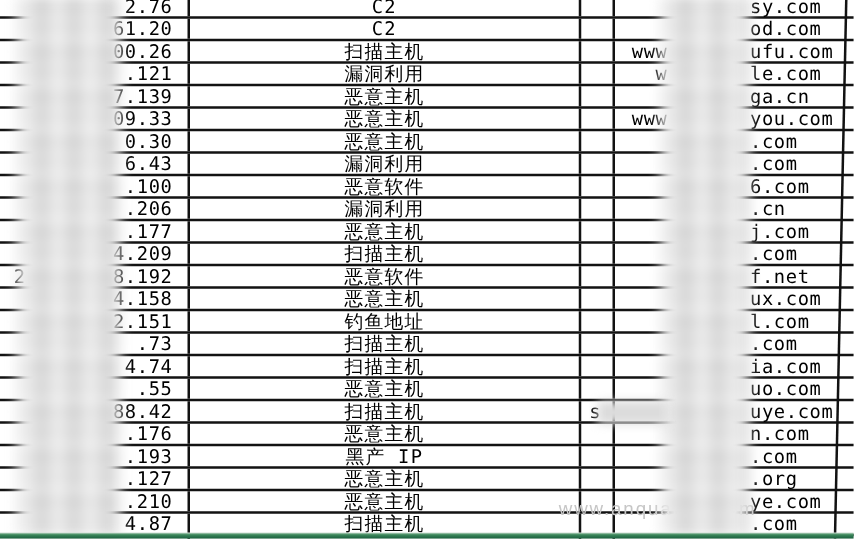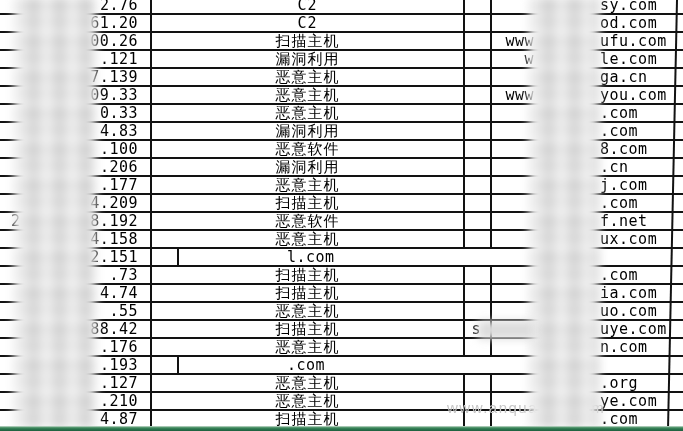--- a/index.html
+++ b/index.html
@@ -114,46 +114,46 @@
       </div>
       <div class="cell cell-b">恶意主机</div>
       <div class="cell cell-c"></div>
       <div class="cell cell-d">
         <div class="dom-prefix">www</div>
         <div class="dom-suffix">you.com</div>
       </div>
     </div>
     <div class="row">
       <div class="cell cell-a">
-        <div class="ip-frag">0.33</div>
-      </div>
-      <div class="cell cell-b">恶意主机</div>
-      <div class="cell cell-c"></div>
-      <div class="cell cell-d">
-        <div class="dom-suffix">.com</div>
-      </div>
-    </div>
-    <div class="row">
-      <div class="cell cell-a">
-        <div class="ip-frag">4.83</div>
+        <div class="ip-frag">0.30</div>
+      </div>
+      <div class="cell cell-b">恶意主机</div>
+      <div class="cell cell-c"></div>
+      <div class="cell cell-d">
+        <div class="dom-suffix">.com</div>
+      </div>
+    </div>
+    <div class="row">
+      <div class="cell cell-a">
+        <div class="ip-frag">6.43</div>
       </div>
       <div class="cell cell-b">漏洞利用</div>
       <div class="cell cell-c"></div>
       <div class="cell cell-d">
         <div class="dom-suffix">.com</div>
       </div>
     </div>
     <div class="row">
       <div class="cell cell-a">
         <div class="ip-frag">.100</div>
       </div>
       <div class="cell cell-b">恶意软件</div>
       <div class="cell cell-c"></div>
       <div class="cell cell-d">
-        <div class="dom-suffix">8.com</div>
+        <div class="dom-suffix">6.com</div>
       </div>
     </div>
     <div class="row">
       <div class="cell cell-a">
         <div class="ip-frag">.206</div>
       </div>
       <div class="cell cell-b">漏洞利用</div>
       <div class="cell cell-c"></div>
       <div class="cell cell-d">
         <div class="dom-suffix">.cn</div>
@@ -197,20 +197,21 @@
       <div class="cell cell-b">恶意主机</div>
       <div class="cell cell-c"></div>
       <div class="cell cell-d">
         <div class="dom-suffix">ux.com</div>
       </div>
     </div>
     <div class="row">
       <div class="cell cell-a">
         <div class="ip-frag">2.151</div>
       </div>
+      <div class="cell cell-b">钓鱼地址</div>
       <div class="cell cell-c"></div>
       <div class="cell cell-d">
         <div class="dom-suffix">l.com</div>
       </div>
     </div>
     <div class="row">
       <div class="cell cell-a">
         <div class="ip-frag">.73</div>
       </div>
       <div class="cell cell-b">扫描主机</div>
@@ -257,20 +258,21 @@
       <div class="cell cell-b">恶意主机</div>
       <div class="cell cell-c"></div>
       <div class="cell cell-d">
         <div class="dom-suffix">n.com</div>
       </div>
     </div>
     <div class="row">
       <div class="cell cell-a">
         <div class="ip-frag">.193</div>
       </div>
+      <div class="cell cell-b">黑产 IP</div>
       <div class="cell cell-c"></div>
       <div class="cell cell-d">
         <div class="dom-suffix">.com</div>
       </div>
     </div>
     <div class="row">
       <div class="cell cell-a">
         <div class="ip-frag">.127</div>
       </div>
       <div class="cell cell-b">恶意主机</div>

